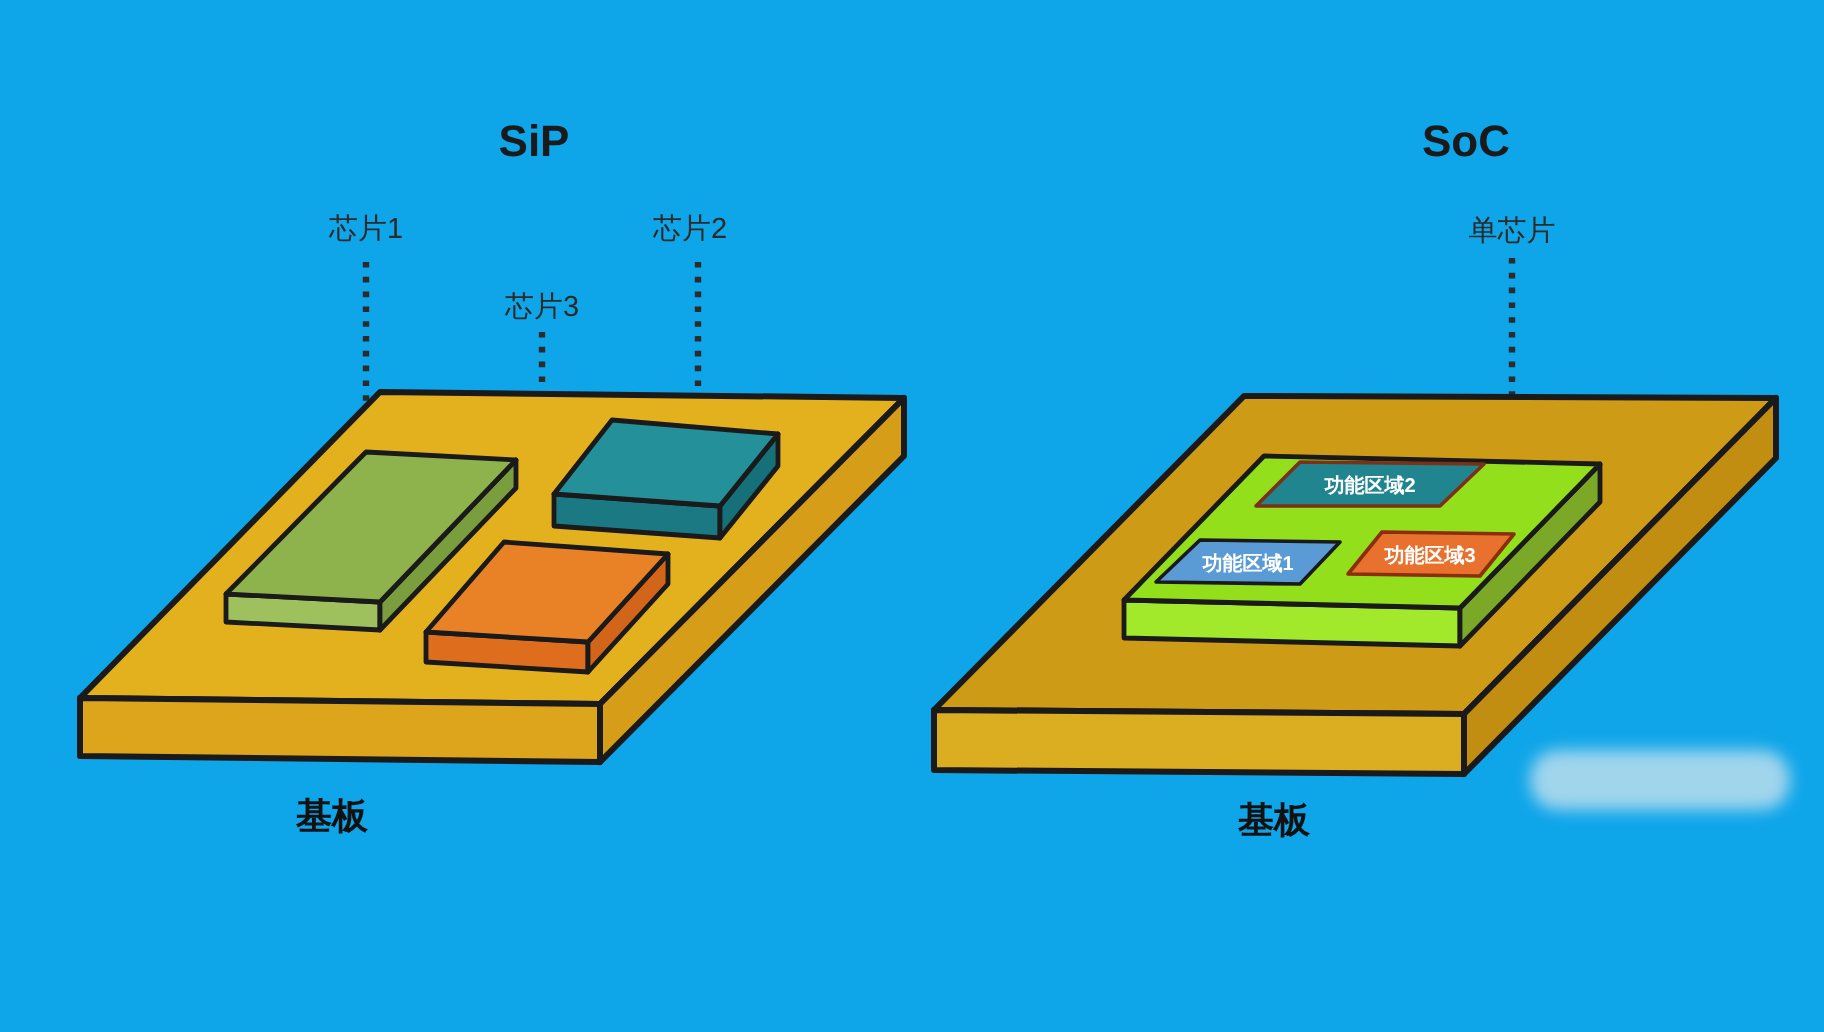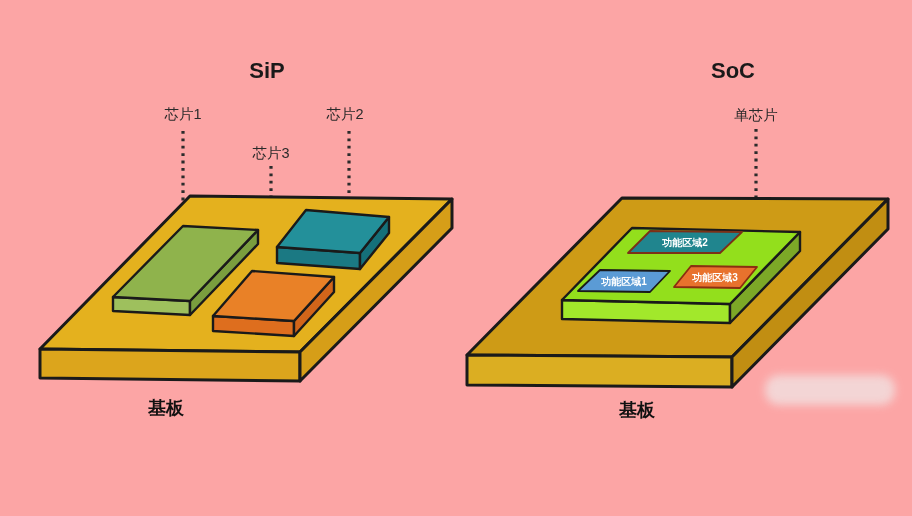--- a/index.html
+++ b/index.html
@@ -5,21 +5,21 @@
   html, body {
     margin: 0;
     padding: 0;
     background: #ffffff;
     font-family: "Liberation Sans", "DejaVu Sans", sans-serif;
   }
   .stage {
     position: relative;
     width: 912px;
     height: 516px;
-    background: #fca5a5;
+    background: #0ea5e9;
     overflow: hidden;
   }
   svg { display: block; }
 
   
   .edge-thick  { stroke: #1a1a1a; stroke-width: 3;   stroke-linejoin: round; }
   .edge-med    { stroke: #1a1a1a; stroke-width: 2.4; stroke-linejoin: round; }
   .edge-thin   { stroke-width: 1.8; stroke-linejoin: round; }
 
   

